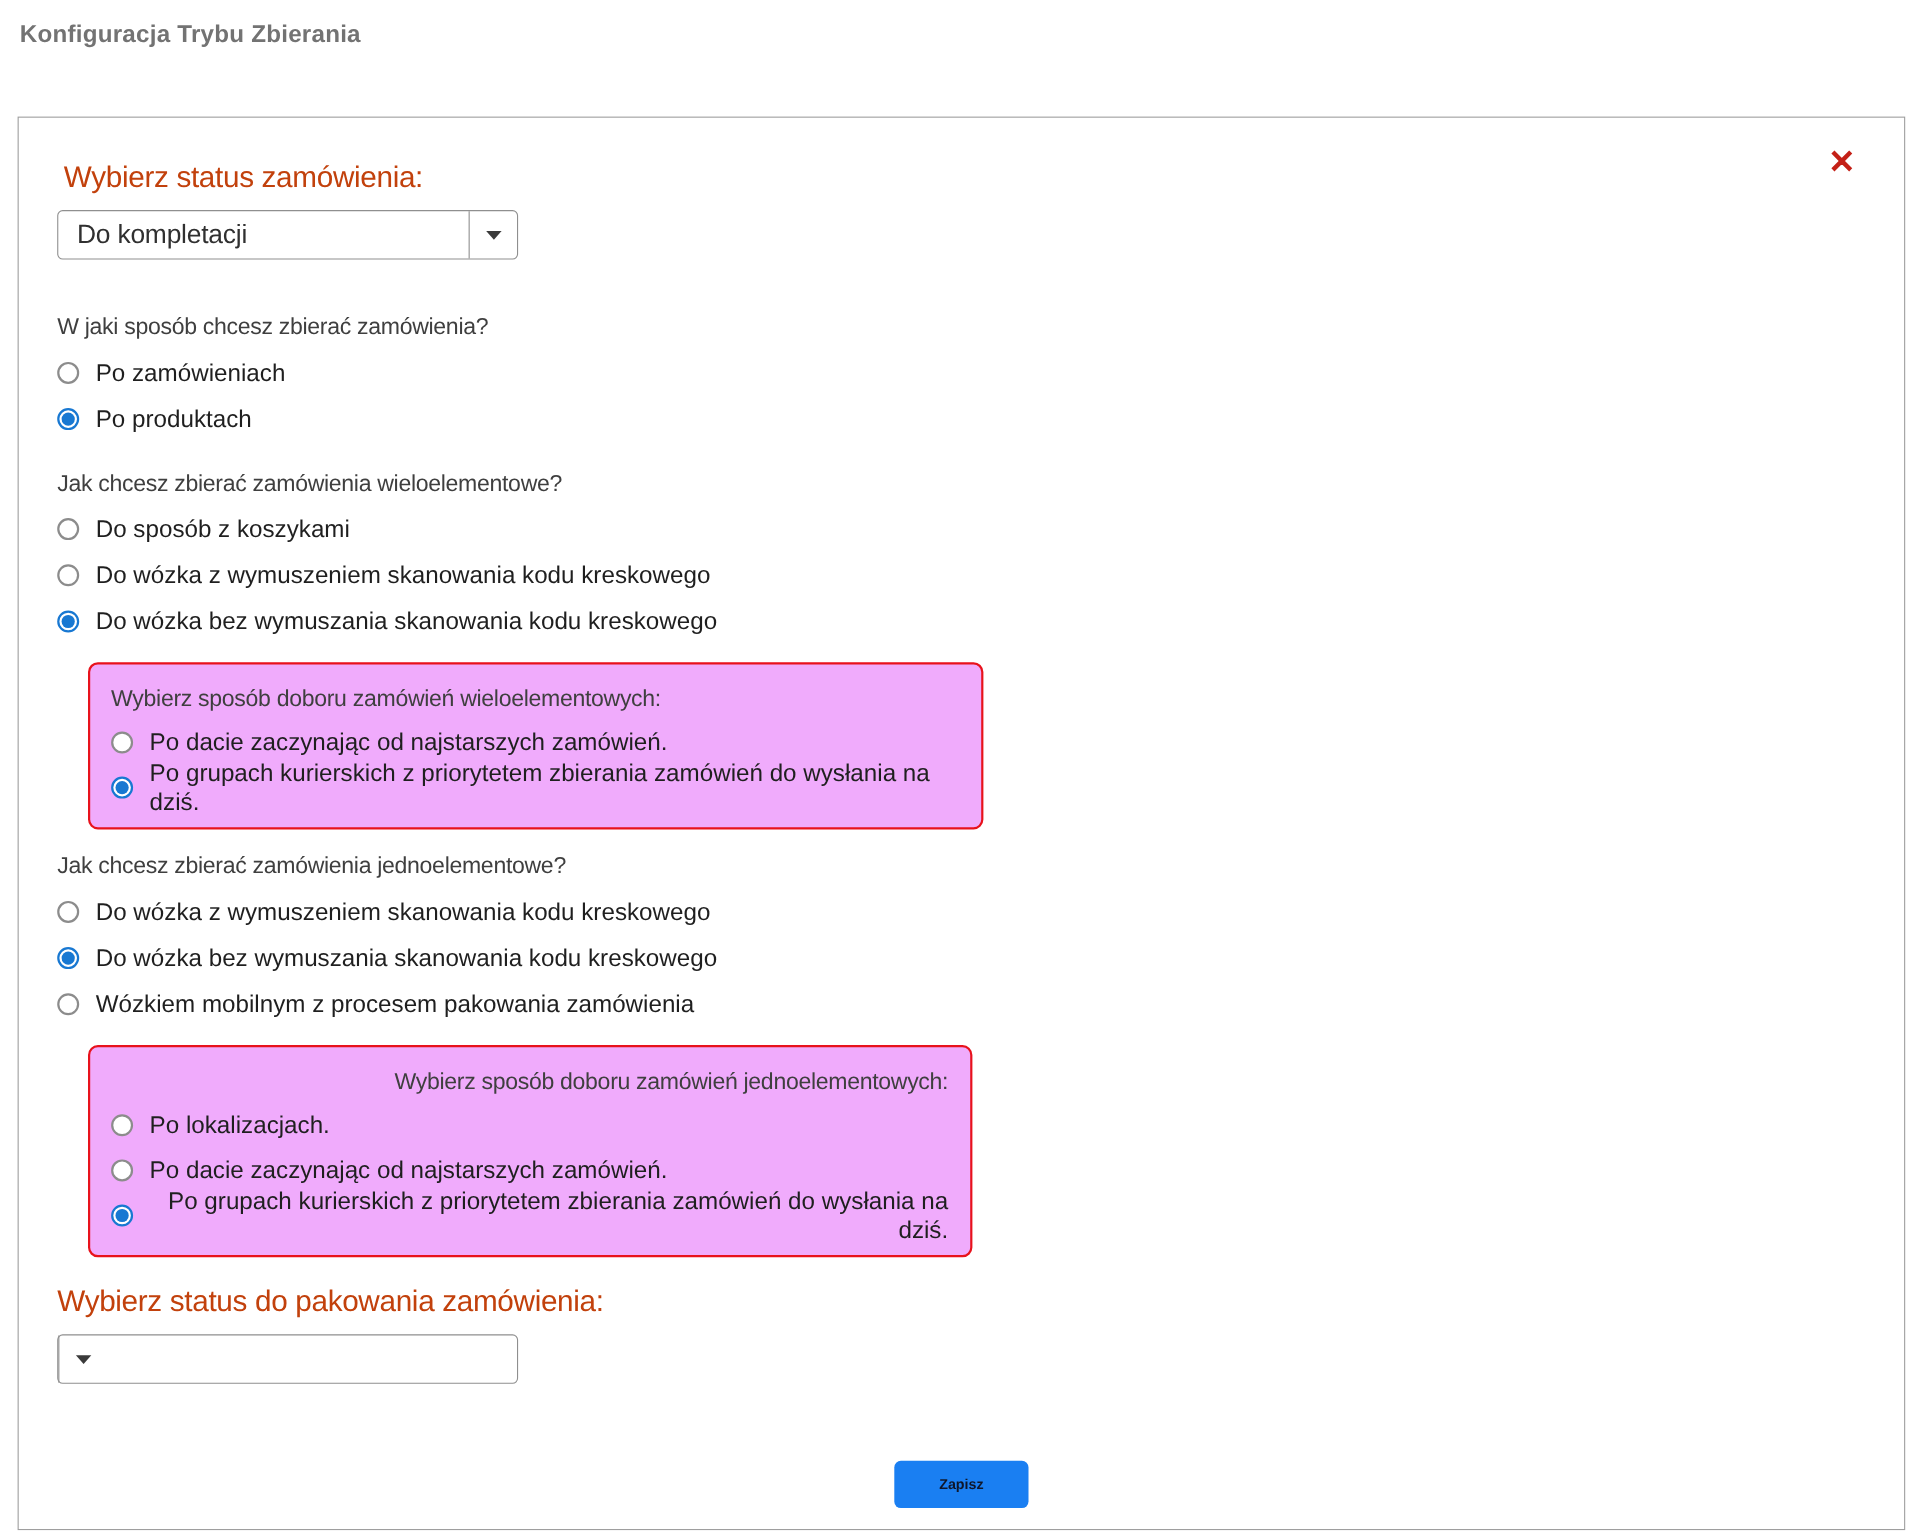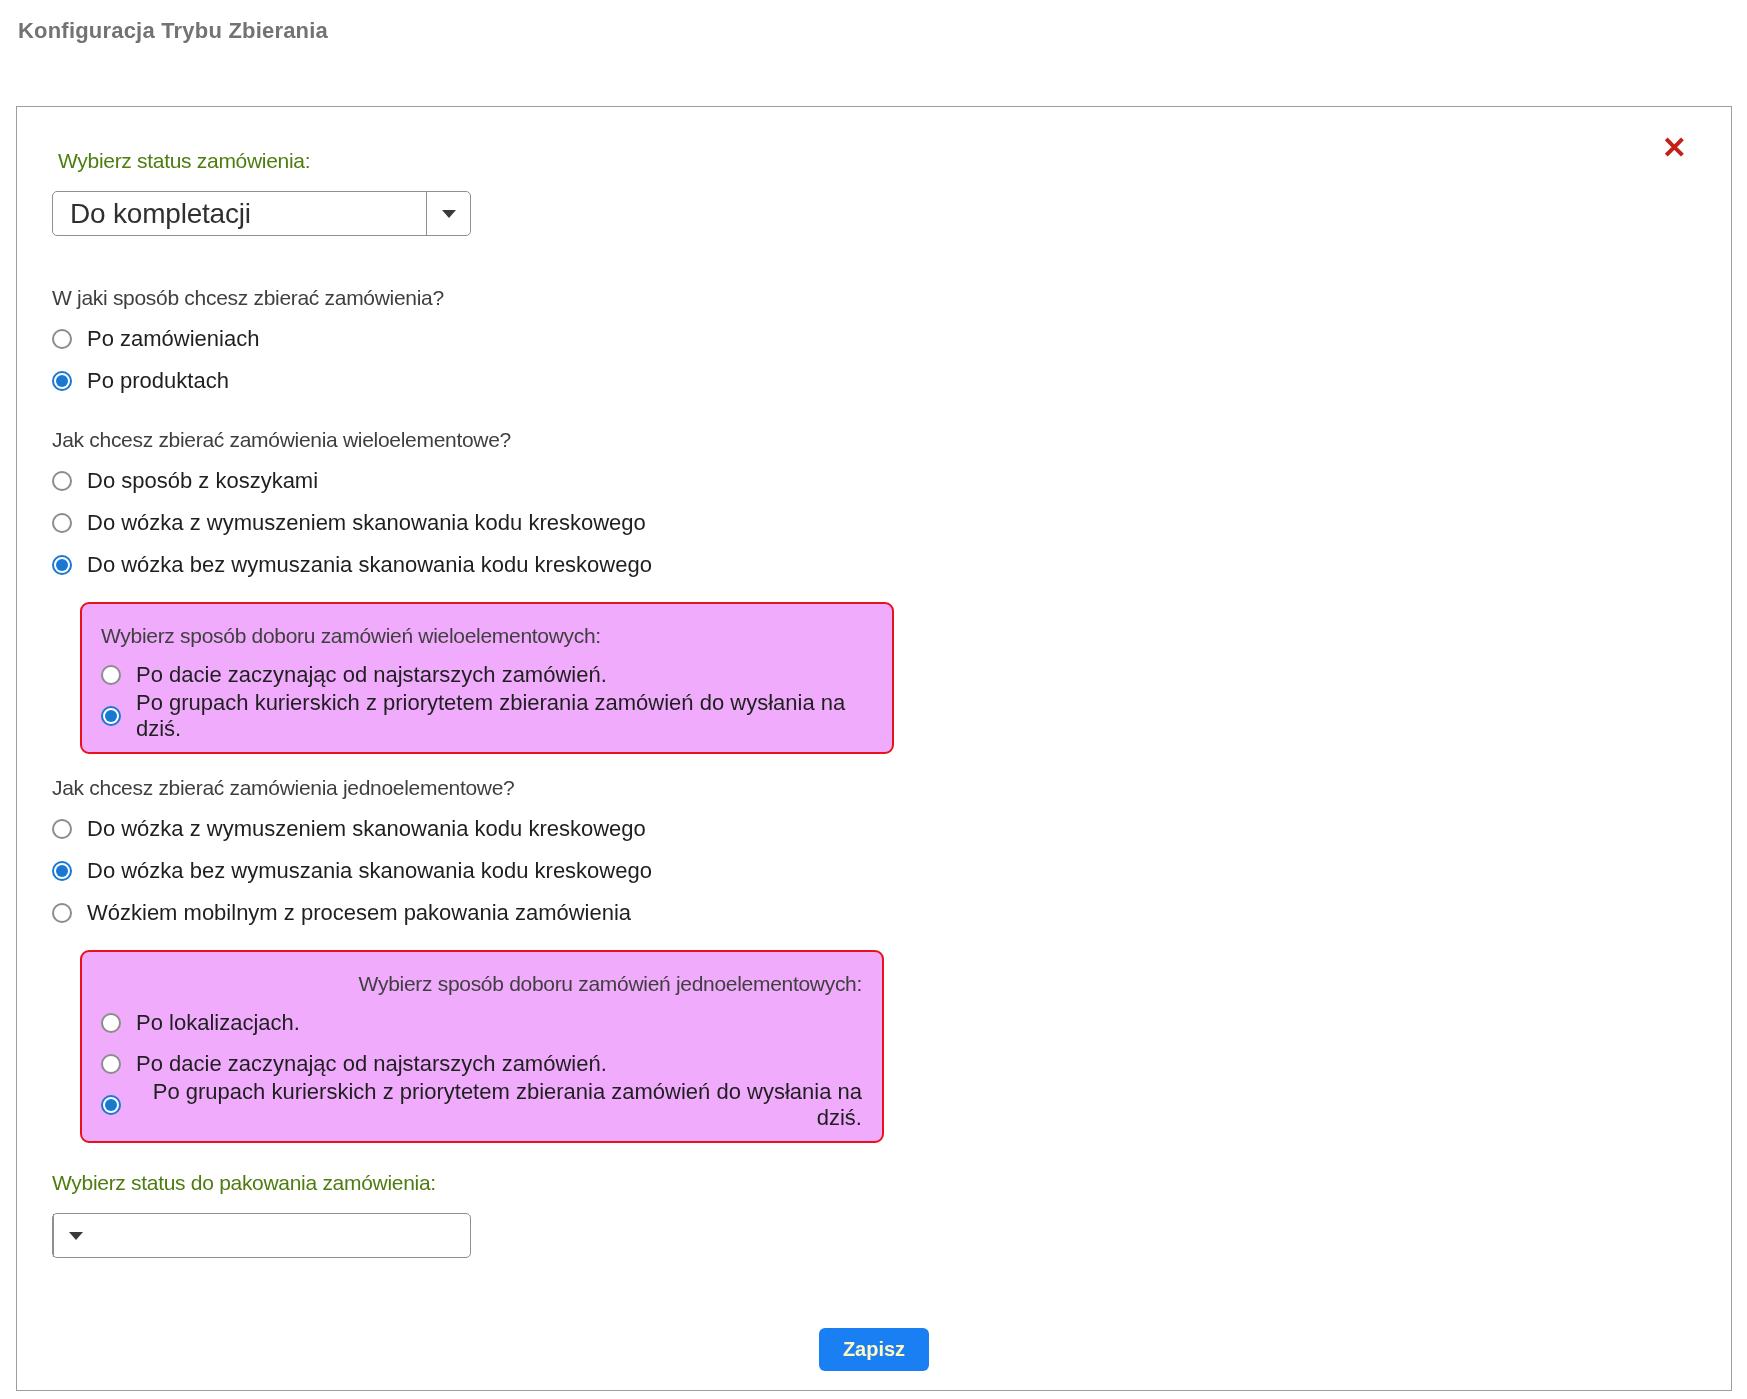--- a/index.html
+++ b/index.html
@@ -21,38 +21,38 @@
     border:1px solid #9e9e9e;
     background:#ffffff;
   }
   .close-x {
     position:absolute; top:26px; right:44px;
     font-size:30px; font-weight:700; color:#c42017;
     line-height:1; cursor:pointer; user-select:none;
   }
   .section-label {
     margin:40px 0 0 41px;
-    font-size:21px; color:#4d7c0f; letter-spacing:-0.3px;
+    font-size:27px; color:#c2410c; letter-spacing:-0.3px;
     line-height:28px;
   }
   .question-label {
     margin:30px 0 6px 35px;
     font-size:21px; color:#3f3f3f; letter-spacing:-0.3px;
     line-height:28px;
   }
   .select {
     margin:16px 0 0 35px;
     width:419px; height:45px;
     border:1px solid #8f8f8f; border-radius:5px;
     display:flex; align-items:stretch;
     background:#fff; cursor:pointer;
   }
   .select-value {
     flex:1; display:flex; align-items:center;
-    padding-left:17px; font-size:28px; color:#303030;
+    padding-left:17px; font-size:24px; color:#303030;
     letter-spacing:-0.2px;
   }
   .select-arrow-box {
     width:44px; border-left:1px solid #8f8f8f;
     display:flex; align-items:center; justify-content:center;
   }
   .caret {
     width:0; height:0;
     border-left:7px solid transparent;
     border-right:7px solid transparent;
@@ -81,24 +81,24 @@
   }
   .highlight-box.box1 { width:814px; }
   .highlight-box.box2 { width:804px;text-align:right; }
   .highlight-box .box-label {
     font-size:21px; color:#3f3f3f; letter-spacing:-0.3px;
     line-height:28px; margin:2px 0 4px 1px;
   }
   .highlight-box .radio-row { margin-left:1px; height:41px; }
   .save-button {
     display:block; margin:70px auto 0 auto;
-    width:110px; height:43px;
-    background:#1a7ff2; color:#fef9c3;
+    width:122px; height:43px;
+    background:#1a7ff2; color:#0f172a;
     font-family:"Liberation Sans", sans-serif;
-    font-size:20px; font-weight:700;
+    font-size:13px; font-weight:700;
     border:none; border-radius:6px; cursor:pointer;
   }
   .mt-q2 { margin-top:24px; }
   .mt-after-box { margin-top:20px; }
 </style>
 </head>
 <body>
 
 <div class="page-title">Konfiguracja Trybu Zbierania</div>
 

